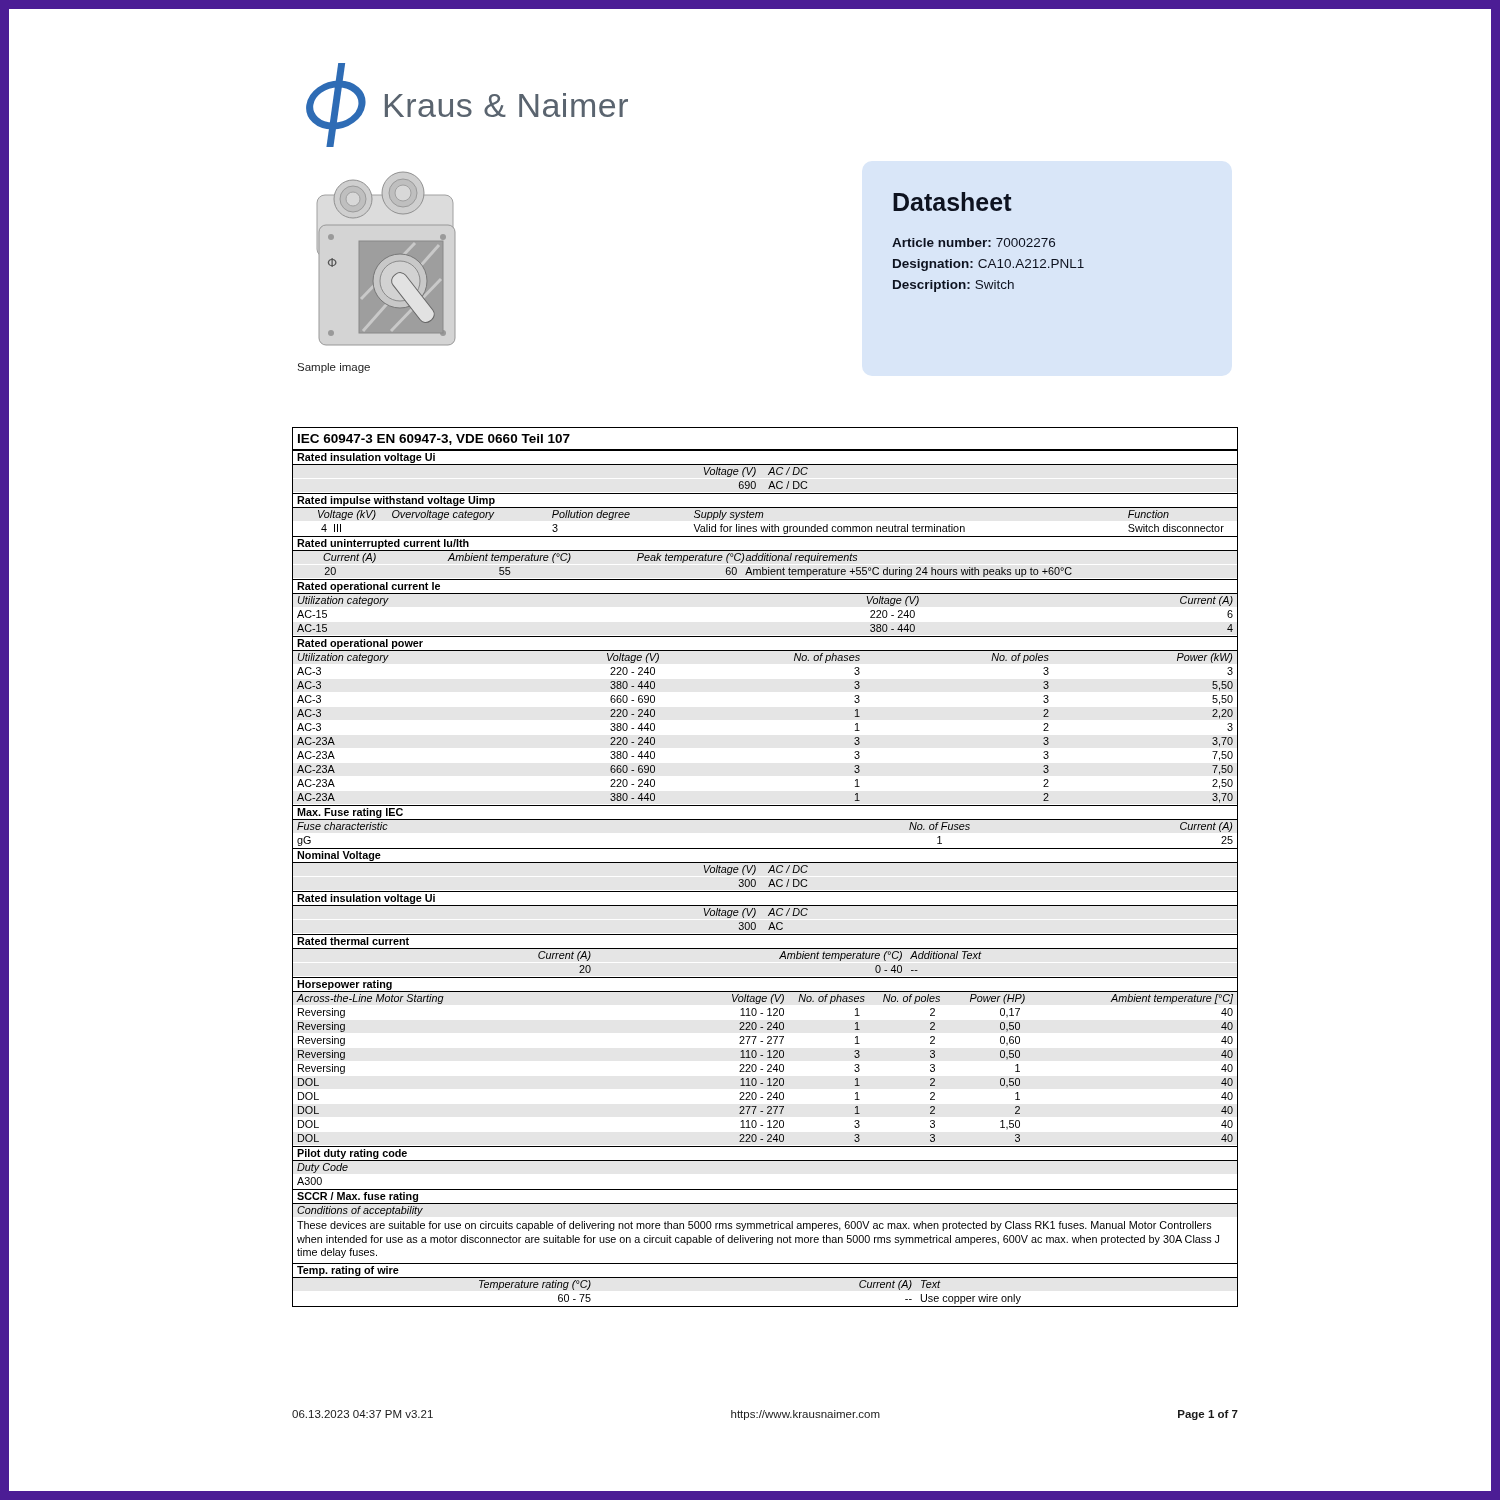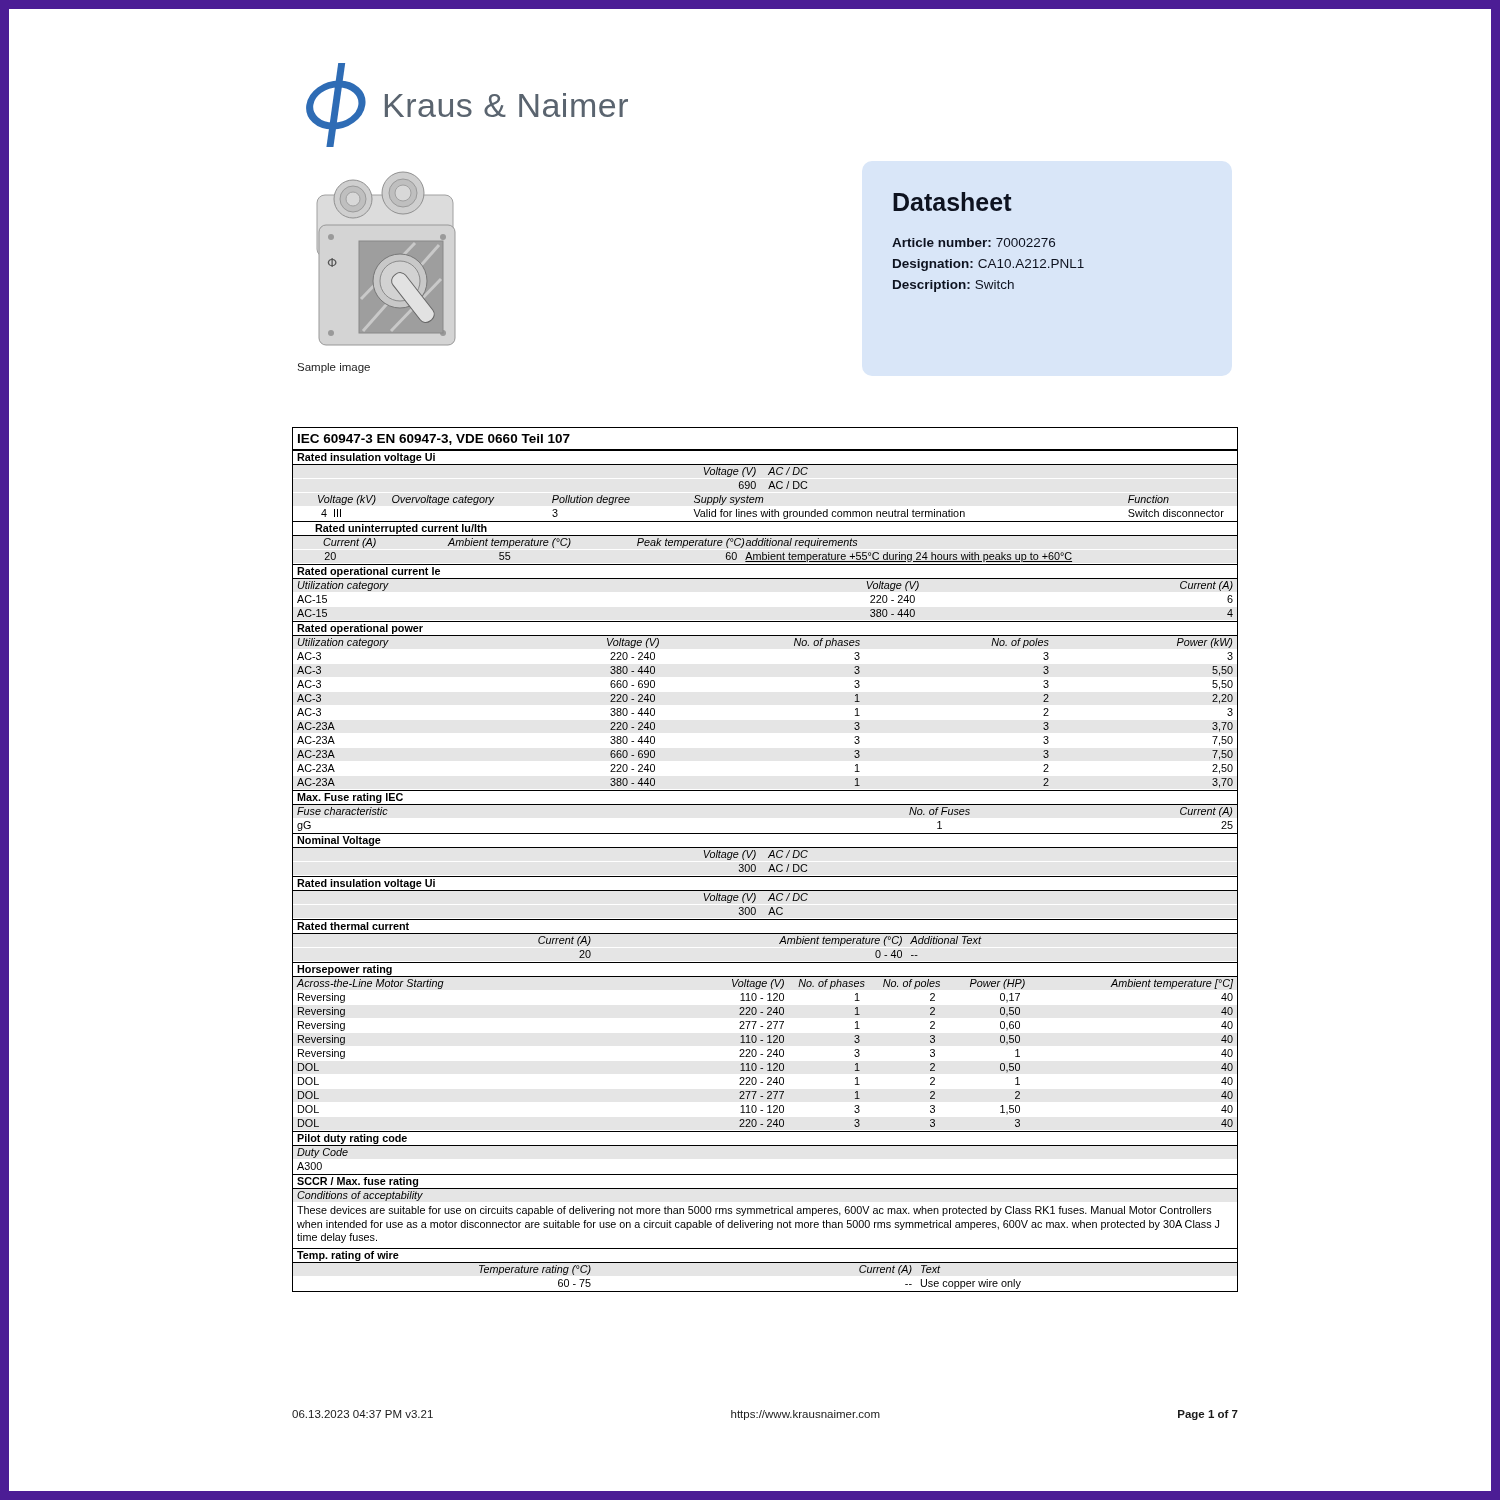--- a/index.html
+++ b/index.html
@@ -100,47 +100,50 @@
         <span class="tcell a-l" style="width: 100%;">Rated insulation voltage Ui</span>
       </div>
       <div class="trow trow-header shade">
         <span class="tcell a-r" style="width: 49.5%;">Voltage (V)</span>
         <span class="tcell a-l" style="width: 50.5%; padding-left: 8px;">AC / DC</span>
       </div>
       <div class="trow trow-data shade">
         <span class="tcell a-r" style="width: 49.5%;">690</span>
         <span class="tcell a-l" style="width: 50.5%; padding-left: 8px;">AC / DC</span>
       </div>
+      <div class="trow trow-section">
+        <span class="tcell a-l" style="width: 100%;">Rated impulse withstand voltage Uimp</span>
+      </div>
       <div class="trow trow-header shade">
         <span class="tcell a-l" style="width: 10%; padding-left: 24px;">Voltage (kV)</span>
         <span class="tcell a-l" style="width: 17%;">Overvoltage category</span>
         <span class="tcell a-l" style="width: 15%;">Pollution degree</span>
         <span class="tcell a-l" style="width: 46%;">Supply system</span>
         <span class="tcell a-l" style="width: 12%;">Function</span>
       </div>
       <div class="trow trow-data">
         <span class="tcell a-l" style="width: 27%; padding-left: 28px;">4  III</span>
         <span class="tcell a-l" style="width: 15%;">3</span>
         <span class="tcell a-l" style="width: 46%;">Valid for lines with grounded common neutral termination</span>
         <span class="tcell a-l" style="width: 12%;">Switch disconnector</span>
       </div>
       <div class="trow trow-section">
-        <span class="tcell a-l" style="width: 100%; margin-left: 18px;">Rated uninterrupted current Iu/Ith</span>
+        <span class="tcell a-l" style="width: 100%;">Rated uninterrupted current Iu/Ith</span>
       </div>
       <div class="trow trow-header shade">
         <span class="tcell a-l" style="width: 16%; padding-left: 30px;">Current (A)</span>
         <span class="tcell a-l" style="width: 20%;">Ambient temperature (°C)</span>
         <span class="tcell a-r" style="width: 11.5%;">Peak temperature (°C)</span>
         <span class="tcell a-l" style="width: 52.5%;">additional requirements</span>
       </div>
       <div class="trow trow-data shade">
         <span class="tcell a-r" style="width: 5%;">20</span>
         <span class="tcell a-r" style="width: 18.5%;">55</span>
         <span class="tcell a-r" style="width: 24%;">60</span>
-        <span class="tcell a-l" style="width: 52.5%; text-decoration: underline;">Ambient temperature +55°C during 24 hours with peaks up to +60°C</span>
+        <span class="tcell a-l" style="width: 52.5%;">Ambient temperature +55°C during 24 hours with peaks up to +60°C</span>
       </div>
       <div class="trow trow-section">
         <span class="tcell a-l" style="width: 100%;">Rated operational current Ie</span>
       </div>
       <div class="trow trow-header shade">
         <span class="tcell a-l" style="width: 50%;">Utilization category</span>
         <span class="tcell a-c" style="width: 27%;">Voltage (V)</span>
         <span class="tcell a-r" style="width: 23%;">Current (A)</span>
       </div>
       <div class="trow trow-data">

